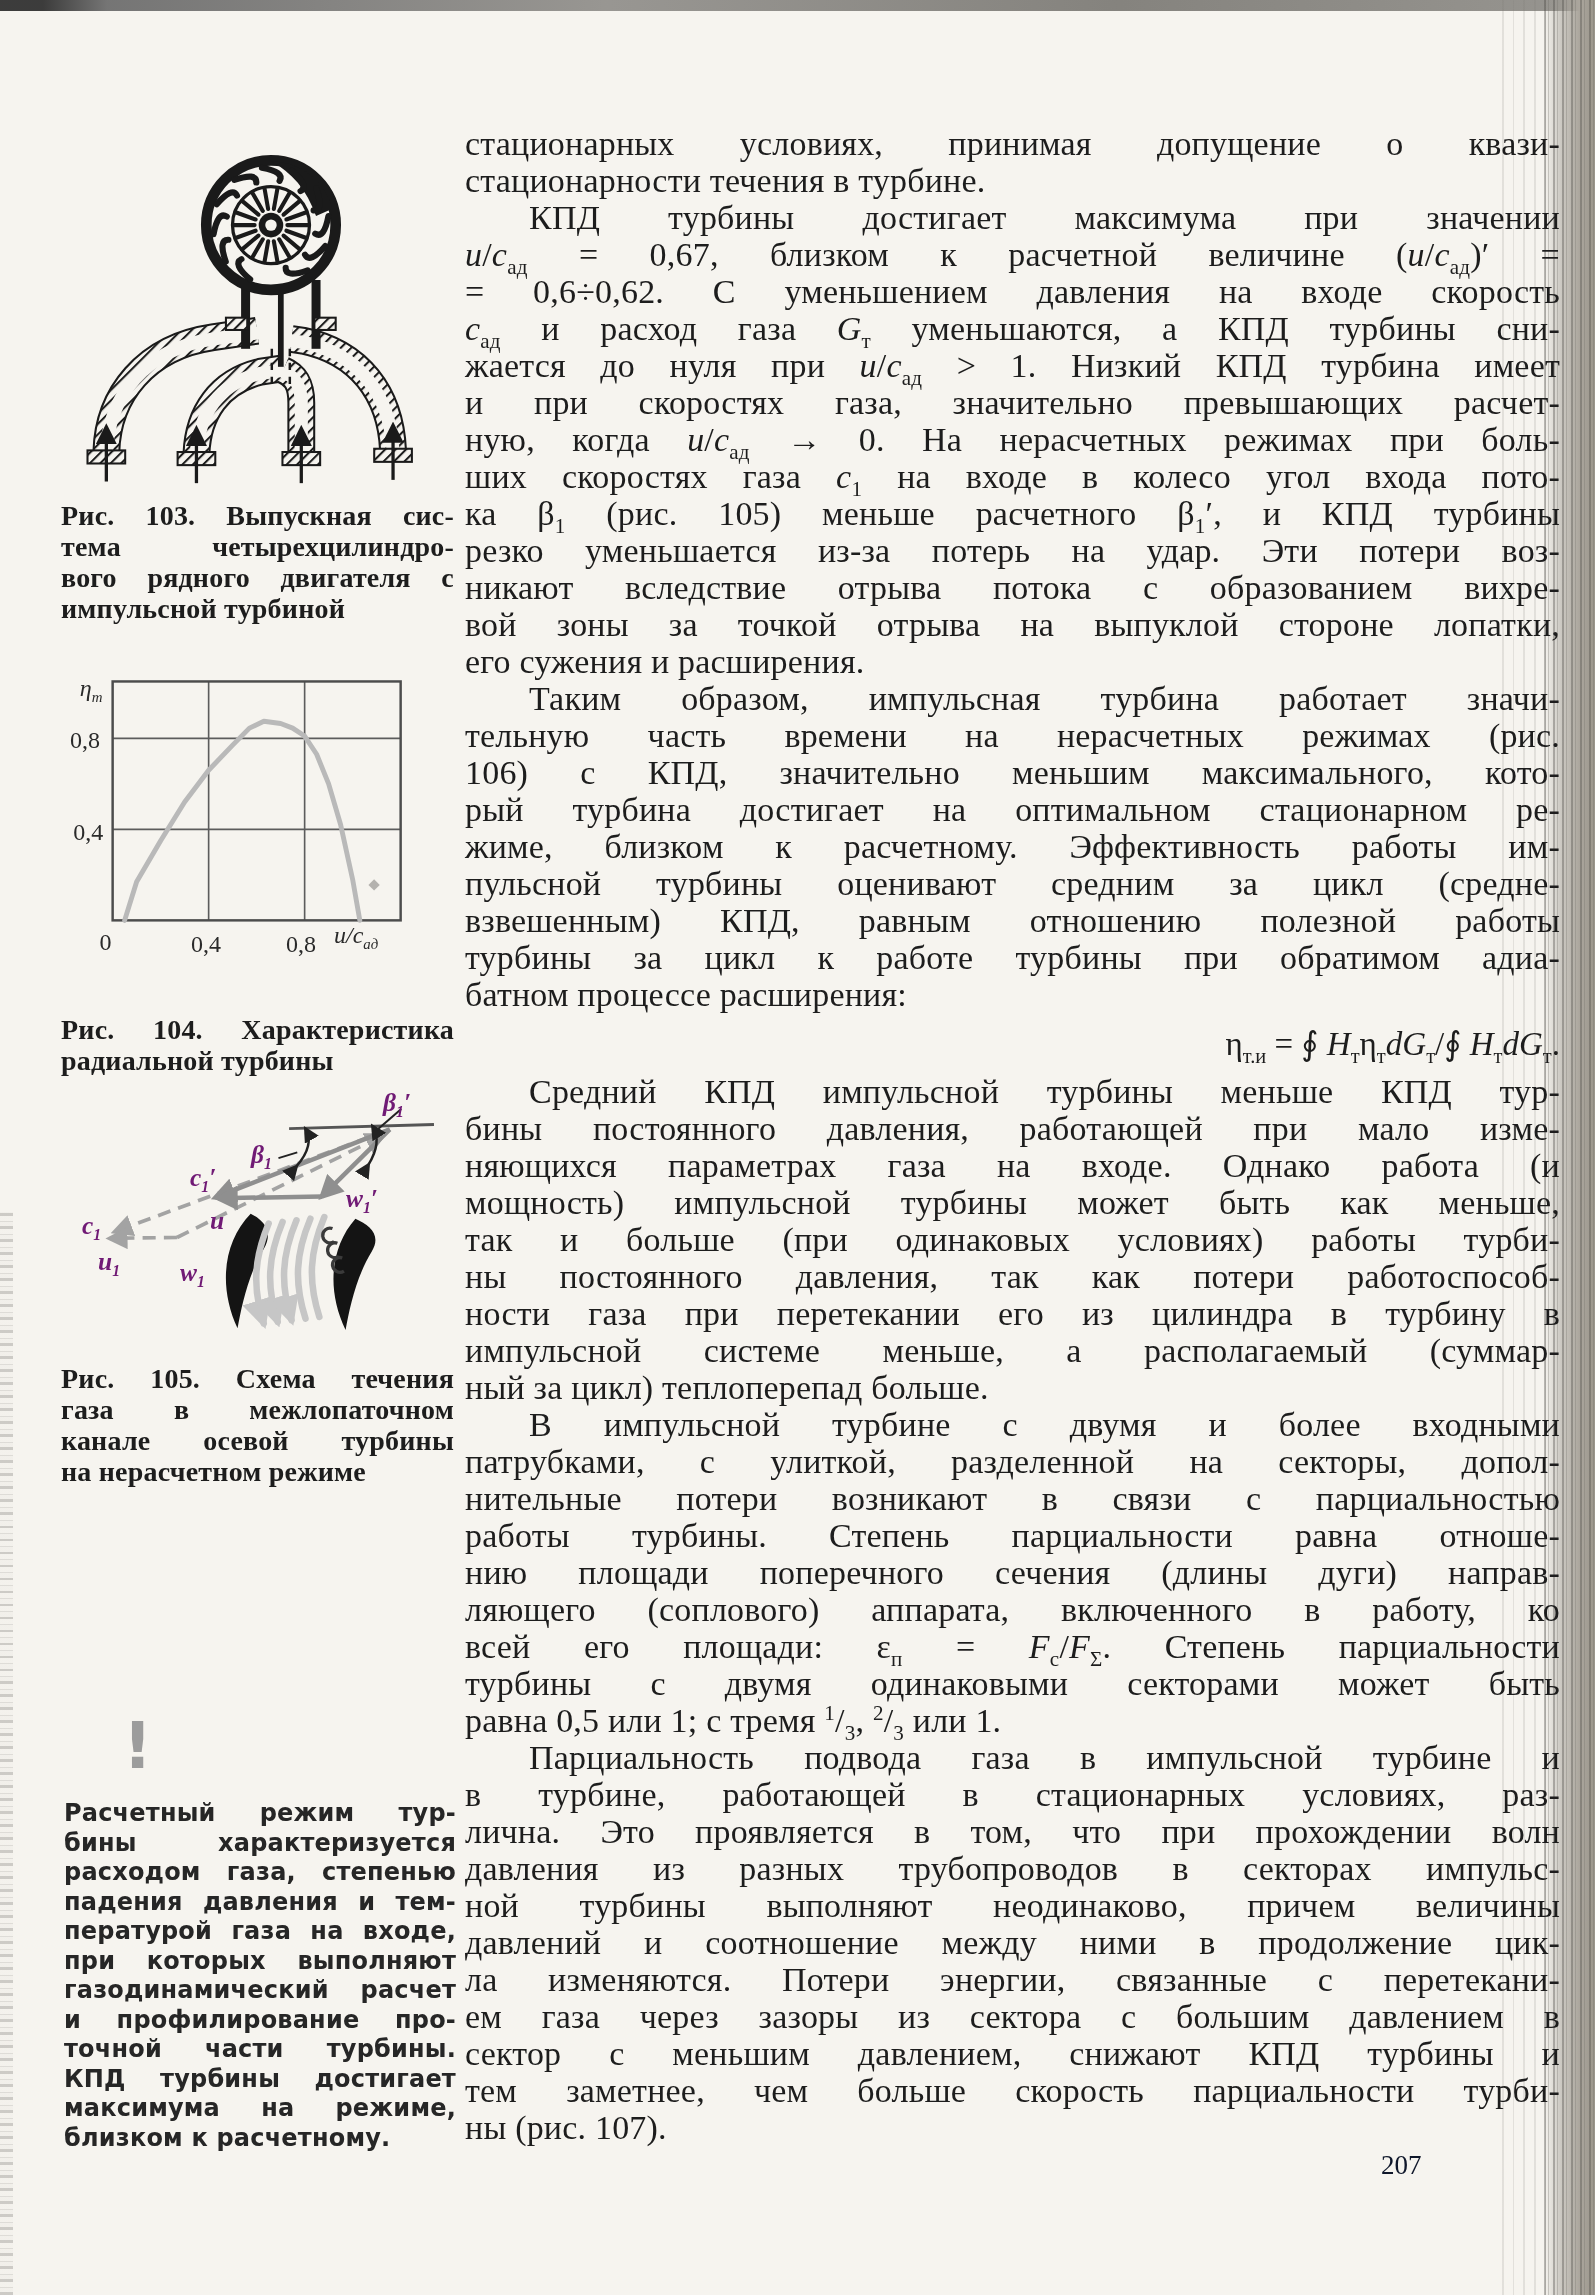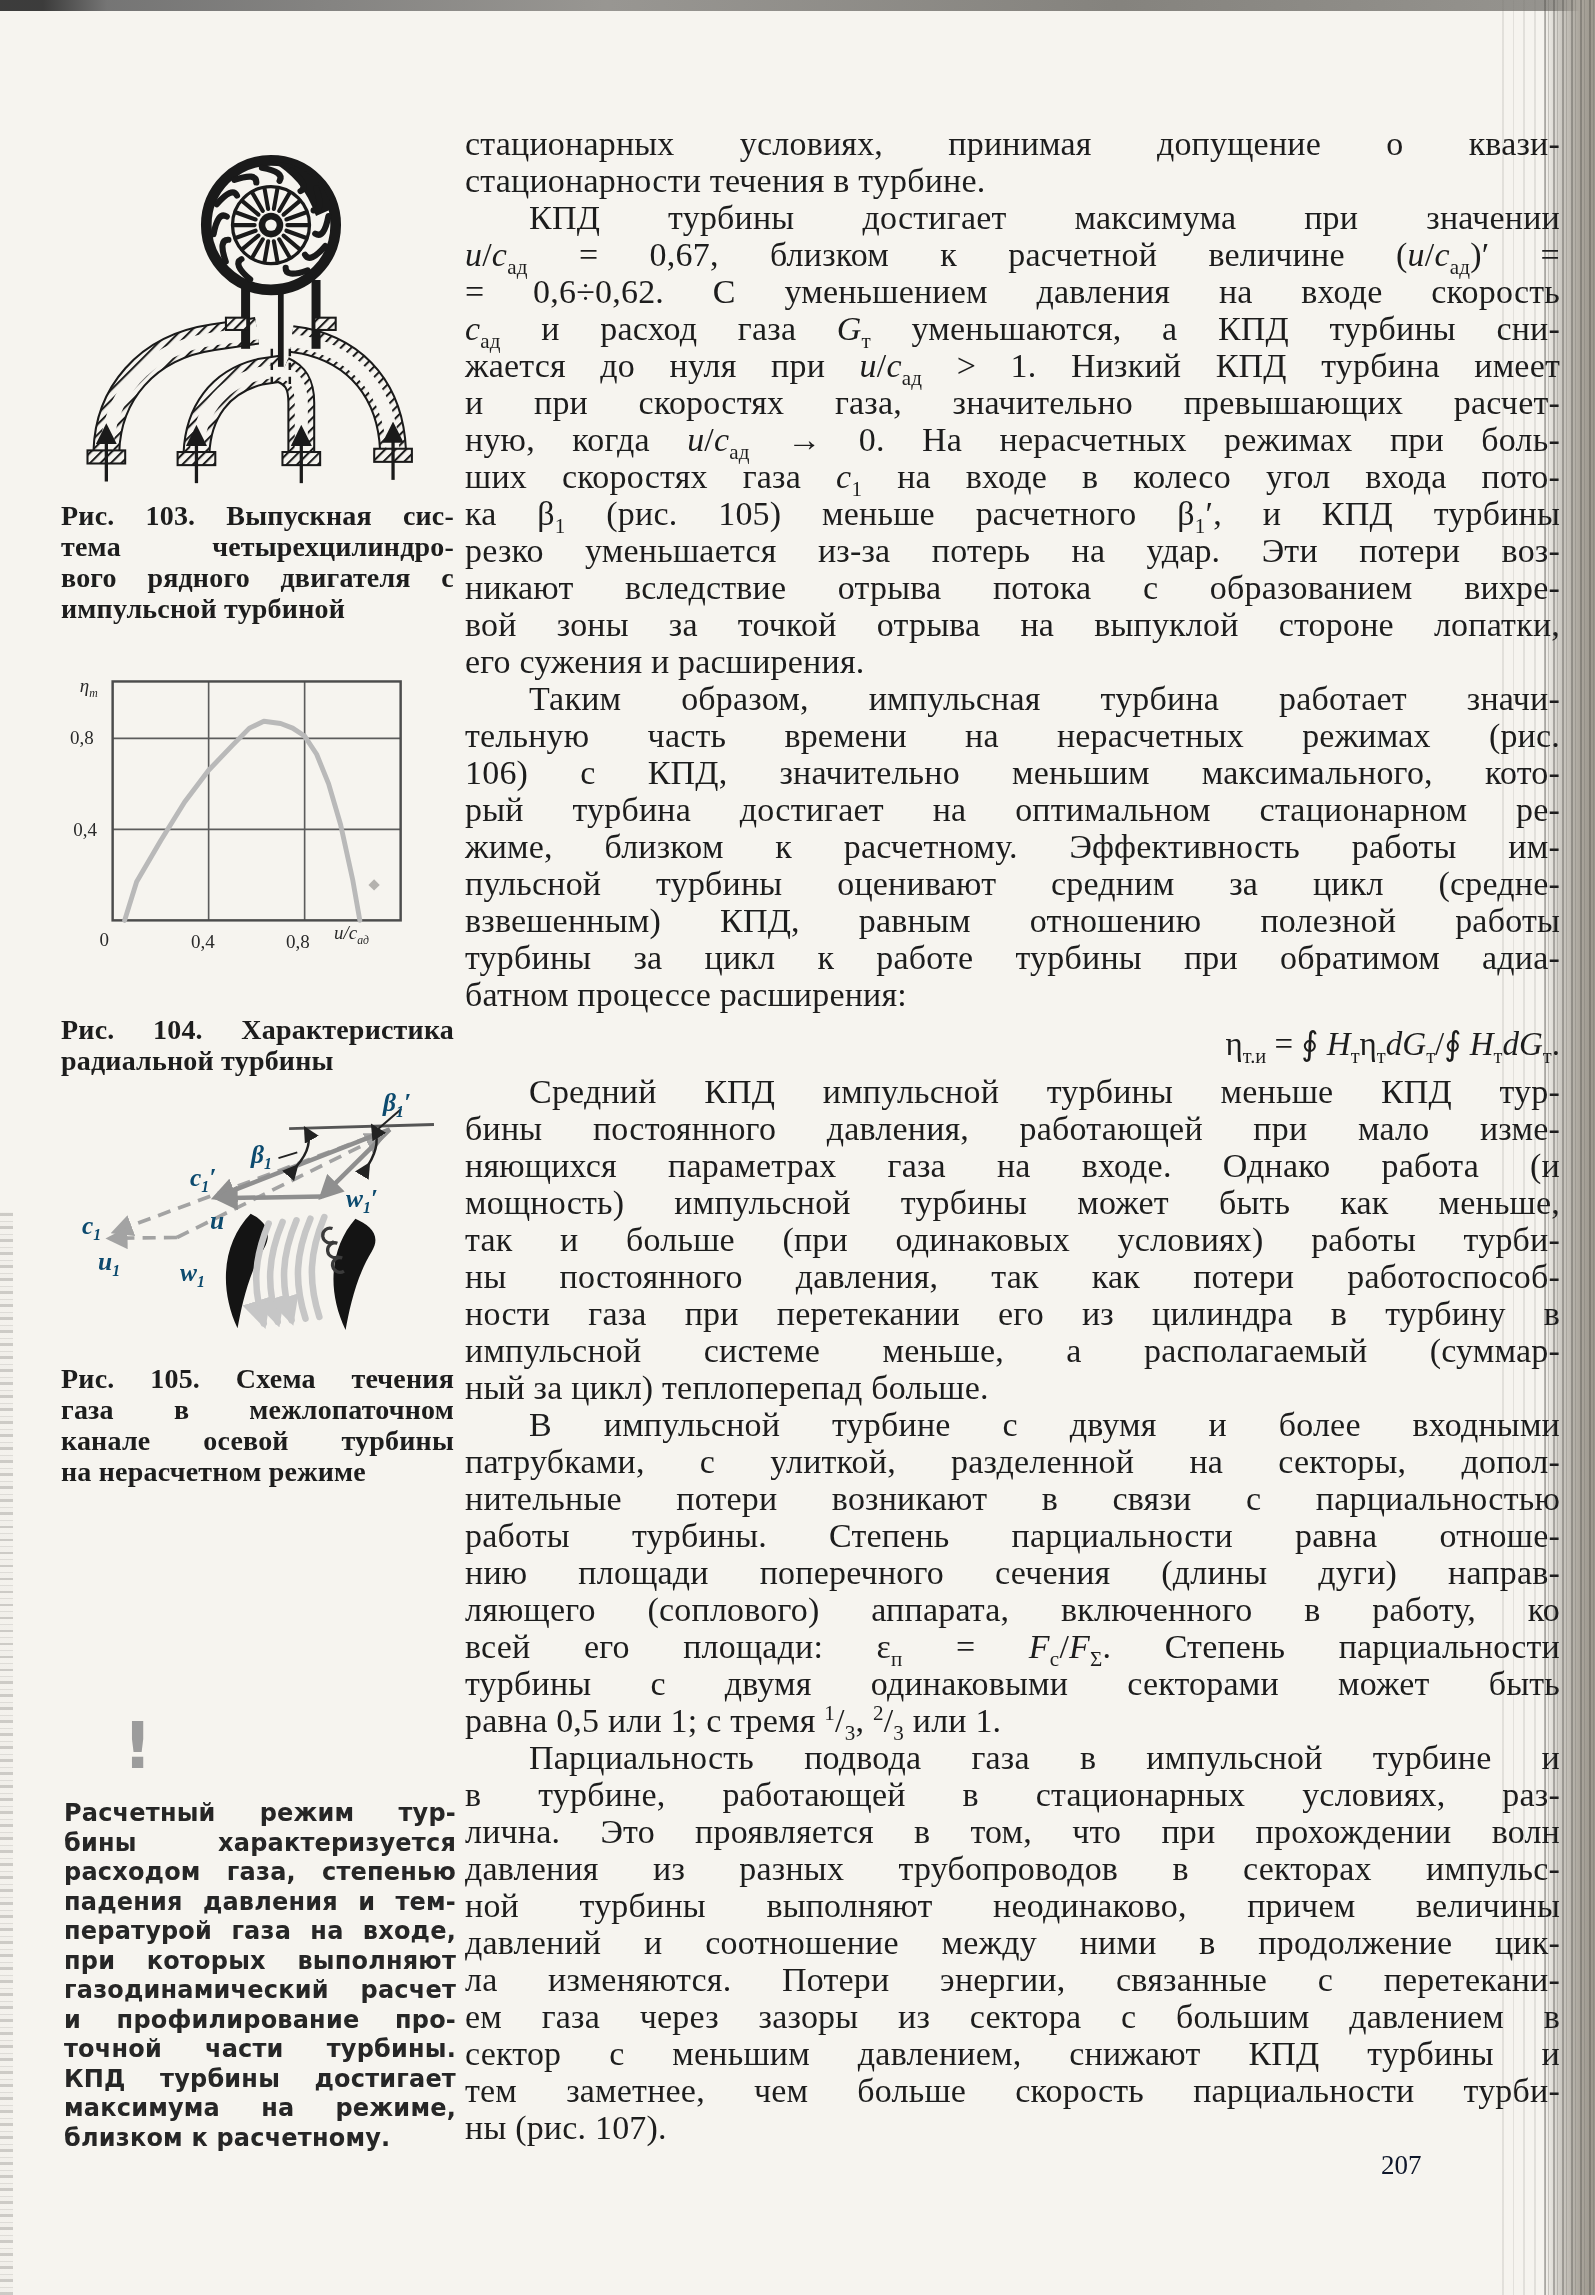--- a/index.html
+++ b/index.html
@@ -25,25 +25,25 @@
   sub,sup{line-height:0;}
   sub{font-size:62%;}
   sup{font-size:62%;}
   .formula{font-size:33px;line-height:49px;margin:6.6px 0 4.9px 0;text-align:right;}
   
   .caption{position:absolute;width:393px;font-weight:bold;}
   .caption .tline{font-size:28px;line-height:31px;letter-spacing:0.2px;}
   
   .figsvg{position:absolute;}
   .fig105-wrap{position:absolute;left:49px;top:1091px;width:418px;height:275px;}
-  .vlabel{position:absolute;font-style:italic;font-weight:600;font-size:25.4px;color:#0c4a6e;
+  .vlabel{position:absolute;font-style:italic;font-weight:600;font-size:25.4px;color:#701a75;
           font-family:"Liberation Serif",serif;white-space:nowrap;}
   
   .chart-wrap{position:absolute;left:70px;top:670px;width:352px;height:315px;}
-  .chart-lab{position:absolute;font-size:19px;color:#2a2a2a;font-family:"Liberation Serif",serif;white-space:nowrap;}
+  .chart-lab{position:absolute;font-size:24px;color:#2a2a2a;font-family:"Liberation Serif",serif;white-space:nowrap;}
   .chart-lab.ital{font-style:italic;}
   
   .bang{position:absolute;left:123px;top:1709px;font-family:"DejaVu Sans","Liberation Sans",sans-serif;
         font-weight:bold;font-size:64px;color:#9c9c9c;}
   .note-text{position:absolute;left:64px;top:1799px;width:392px;}
   .note-text .tline{font-family:"DejaVu Sans","Liberation Sans",sans-serif;font-weight:bold;
         font-size:24px;line-height:29.5px;color:#262626;letter-spacing:0.2px;}
   .page-number{position:absolute;left:1381px;top:2150px;font-size:27px;color:#0f172a;}
 </style>
 </head>

